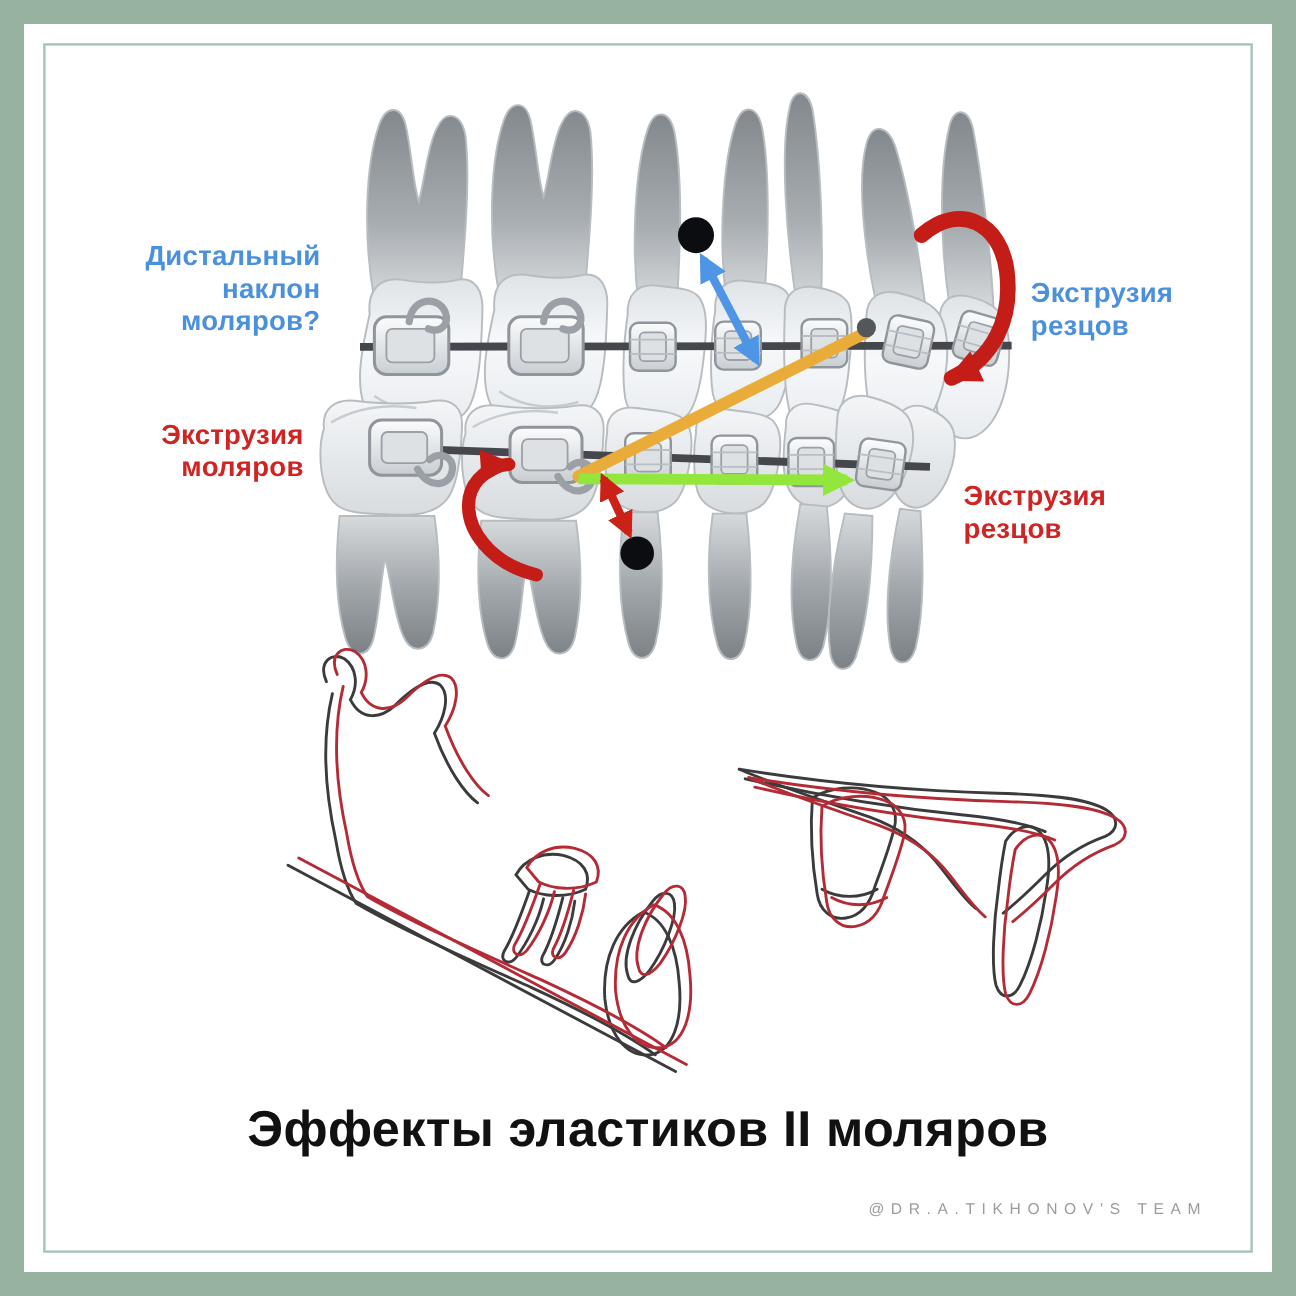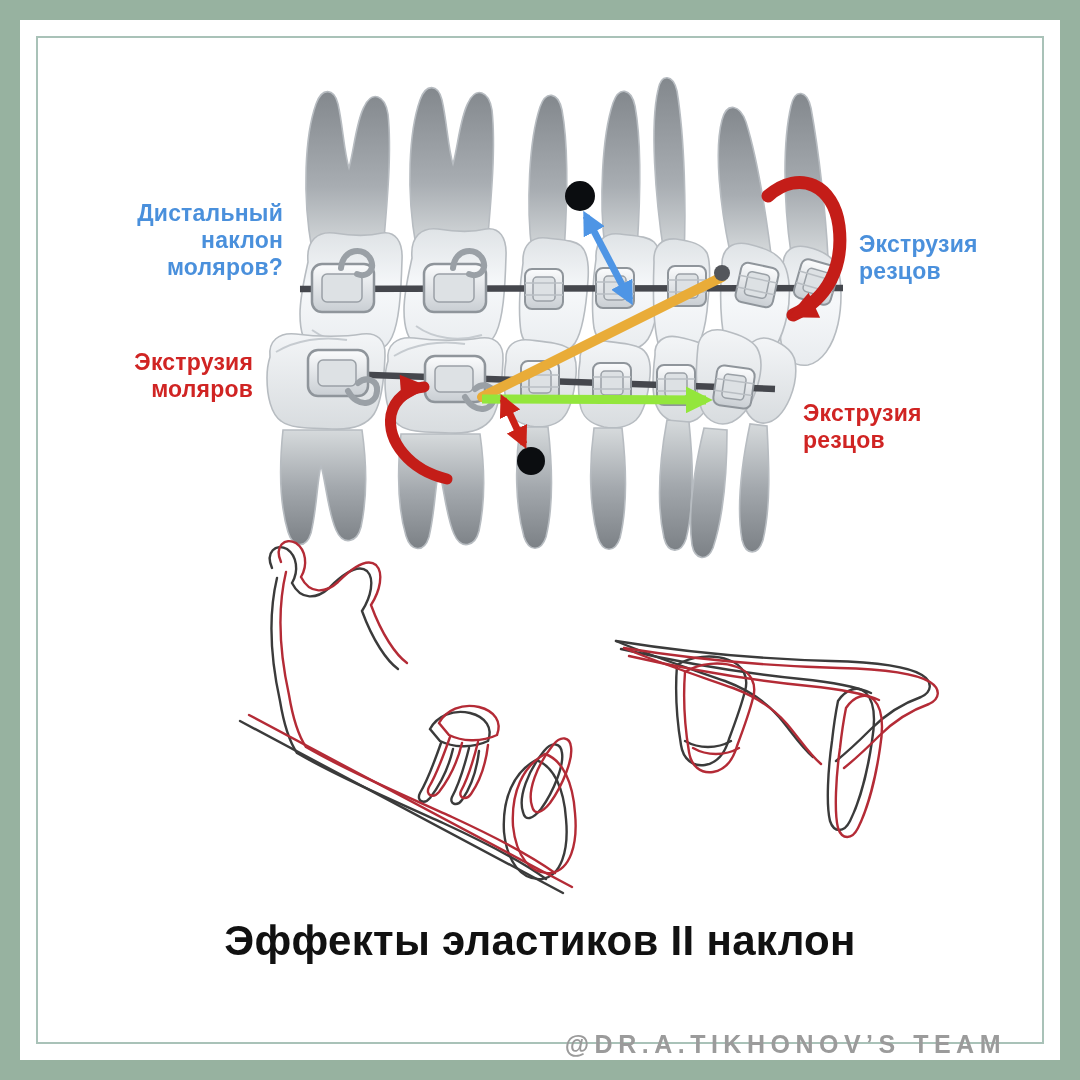--- a/index.html
+++ b/index.html
@@ -4,26 +4,26 @@
 <style>
   html,body{margin:0;padding:0;}
   body{width:1080px;height:1080px;overflow:hidden;}
   .canvas{position:relative;width:1080px;height:1080px;background:#97B2A0;font-family:"Liberation Sans",sans-serif;}
   .panel{position:absolute;left:20px;top:20px;right:20px;bottom:20px;background:#FFFFFF;}
   .inner-border{position:absolute;left:36px;top:36px;right:36px;bottom:36px;border:2px solid #A9C2B8;}
   .art{position:absolute;left:0;top:0;width:1080px;height:1080px;}
   .label{position:absolute;font-weight:bold;font-size:23px;line-height:27px;white-space:pre-line;letter-spacing:.2px;}
   .label.blue{color:#4A90DC;}
   .label.red{color:#D02423;}
-  .lbl-distal{left:56px;top:200px;width:227px;text-align:right;}
+  .lbl-distal{left:40px;top:200px;width:227px;text-align:right;}
   .lbl-extr-inc{left:859px;top:231px;width:200px;text-align:left;}
   .lbl-extr-mol{left:40px;top:349px;width:213px;text-align:right;}
   .lbl-protr-inc{left:803px;top:400px;width:210px;text-align:left;}
   .title{position:absolute;left:0;right:0;top:917px;text-align:center;font-size:42px;font-weight:bold;color:#111111;letter-spacing:.3px;}
-  .watermark{position:absolute;right:74px;top:1000px;font-size:25px;font-weight:700;letter-spacing:5.5px;color:#9B9B9B;margin-top:30px;}
+  .watermark{position:absolute;right:74px;top:1000px;font-size:13px;font-weight:400;letter-spacing:5.5px;color:#9B9B9B;}
 </style>
 </head>
 <body>
 
 <div class="canvas">
   <div class="panel"></div>
   <div class="inner-border"></div>
 
   <svg class="art" viewBox="0 0 1080 1080" aria-hidden="true">
     <defs>
@@ -203,15 +203,15 @@
   <div class="label blue lbl-distal">Дистальный
 наклон
 моляров?</div>
   <div class="label blue lbl-extr-inc">Экструзия
 резцов</div>
   <div class="label red lbl-extr-mol">Экструзия
 моляров</div>
   <div class="label red lbl-protr-inc">Экструзия
 резцов</div>
 
-  <div class="title">Эффекты эластиков II наклон</div>
+  <div class="title">Эффекты эластиков II моляров</div>
   <div class="watermark">@DR.A.TIKHONOV’S TEAM</div>
 </div>
 
 </body></html>

